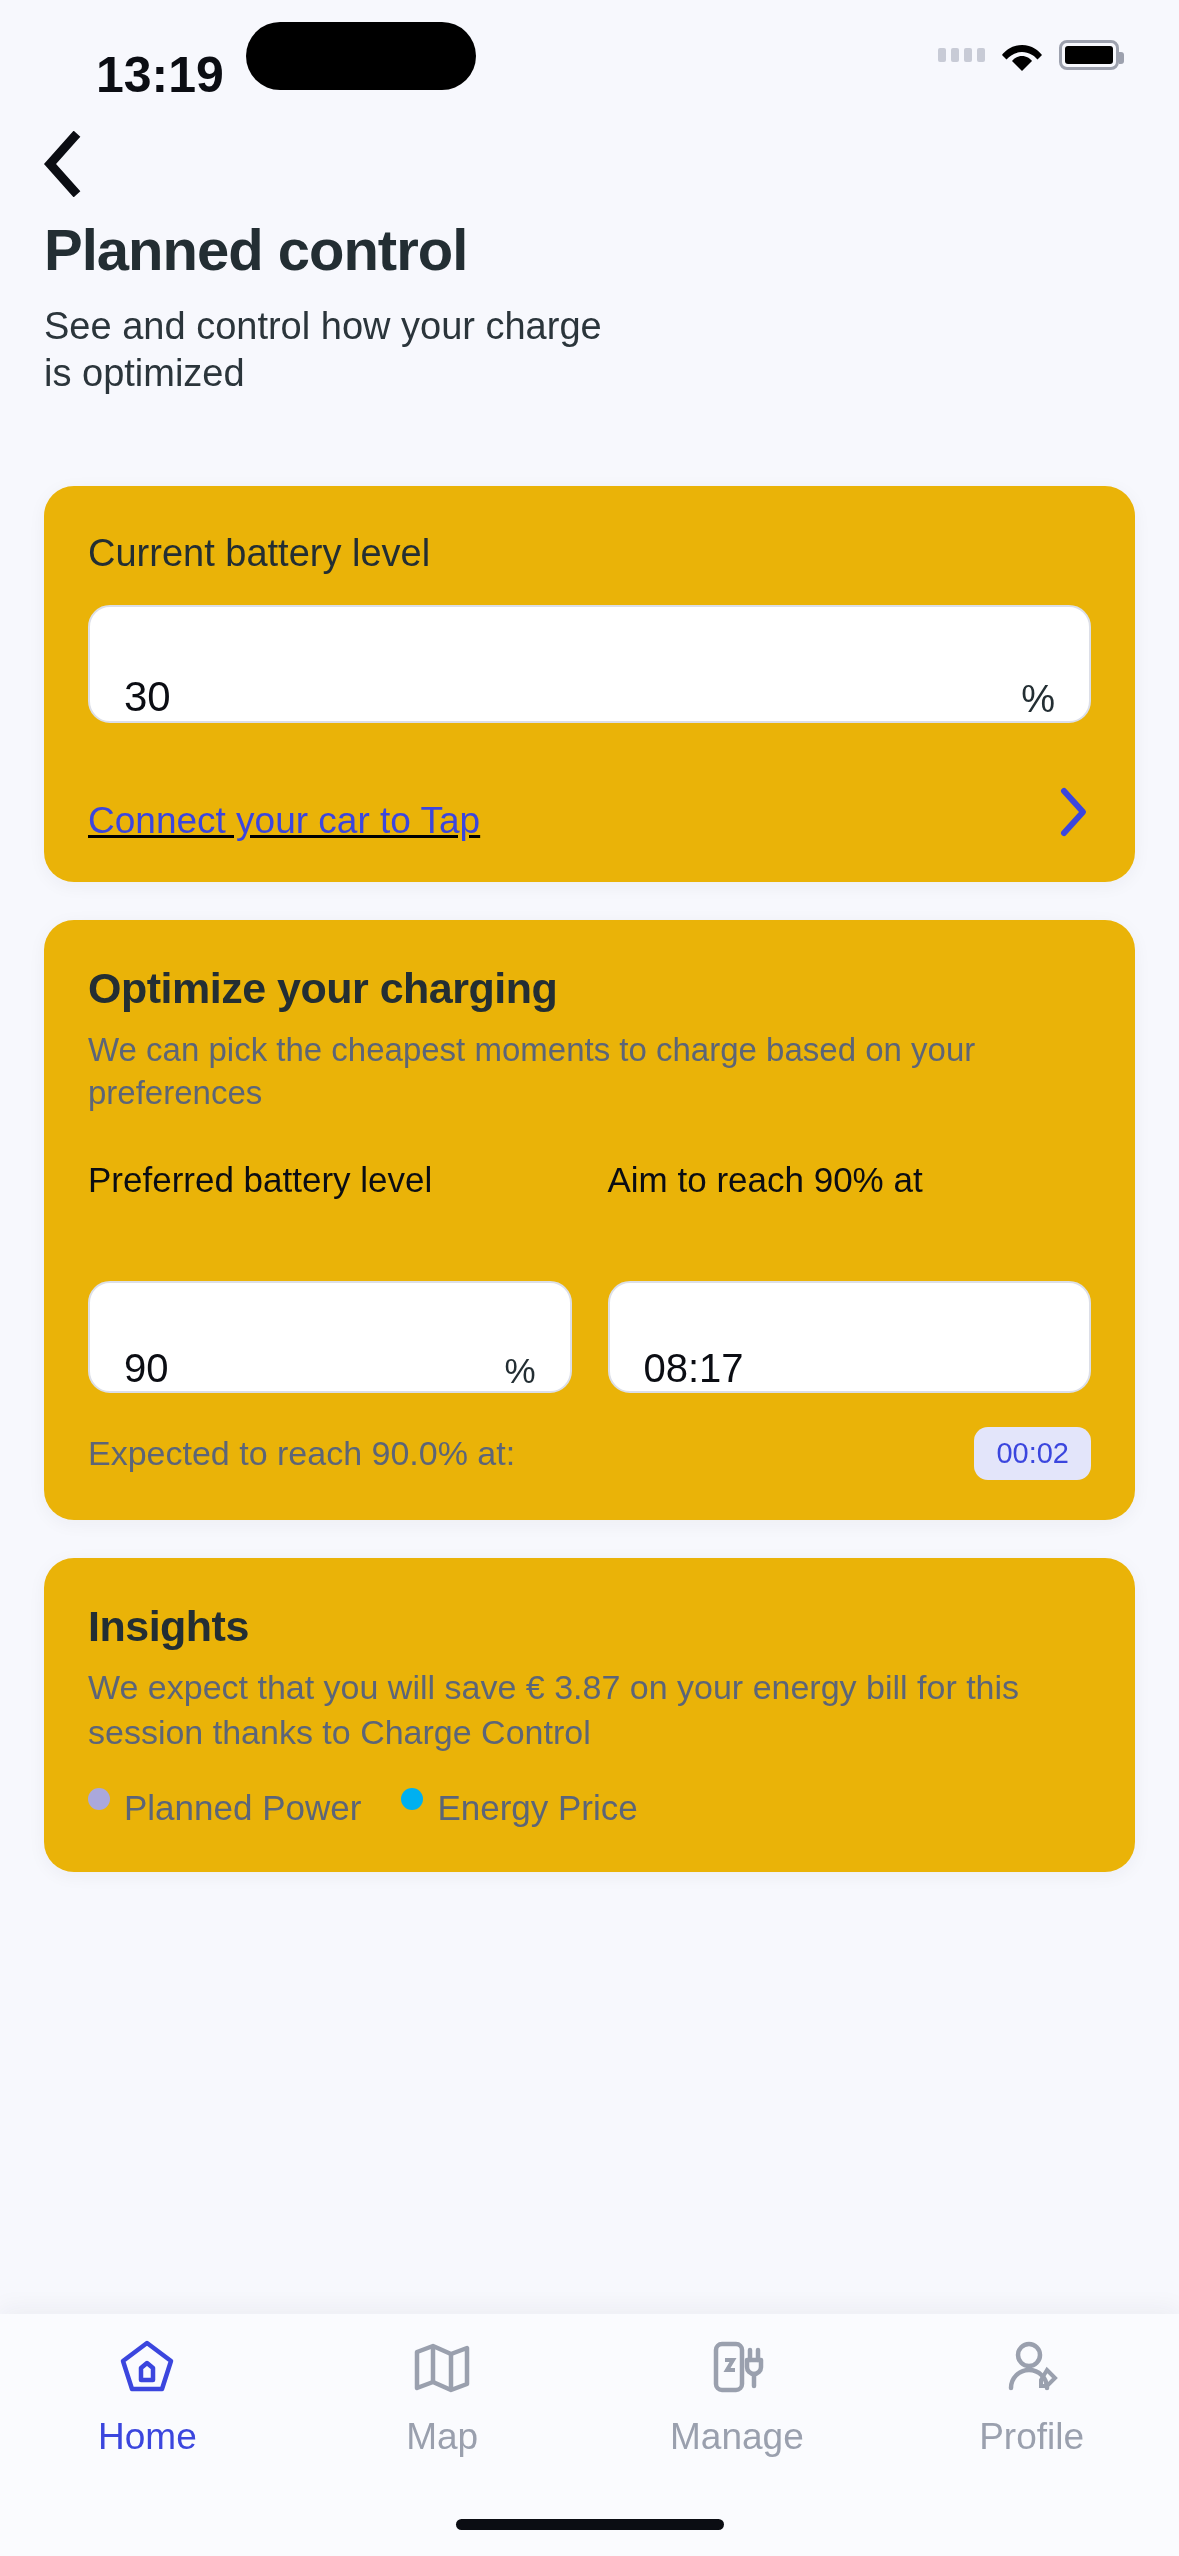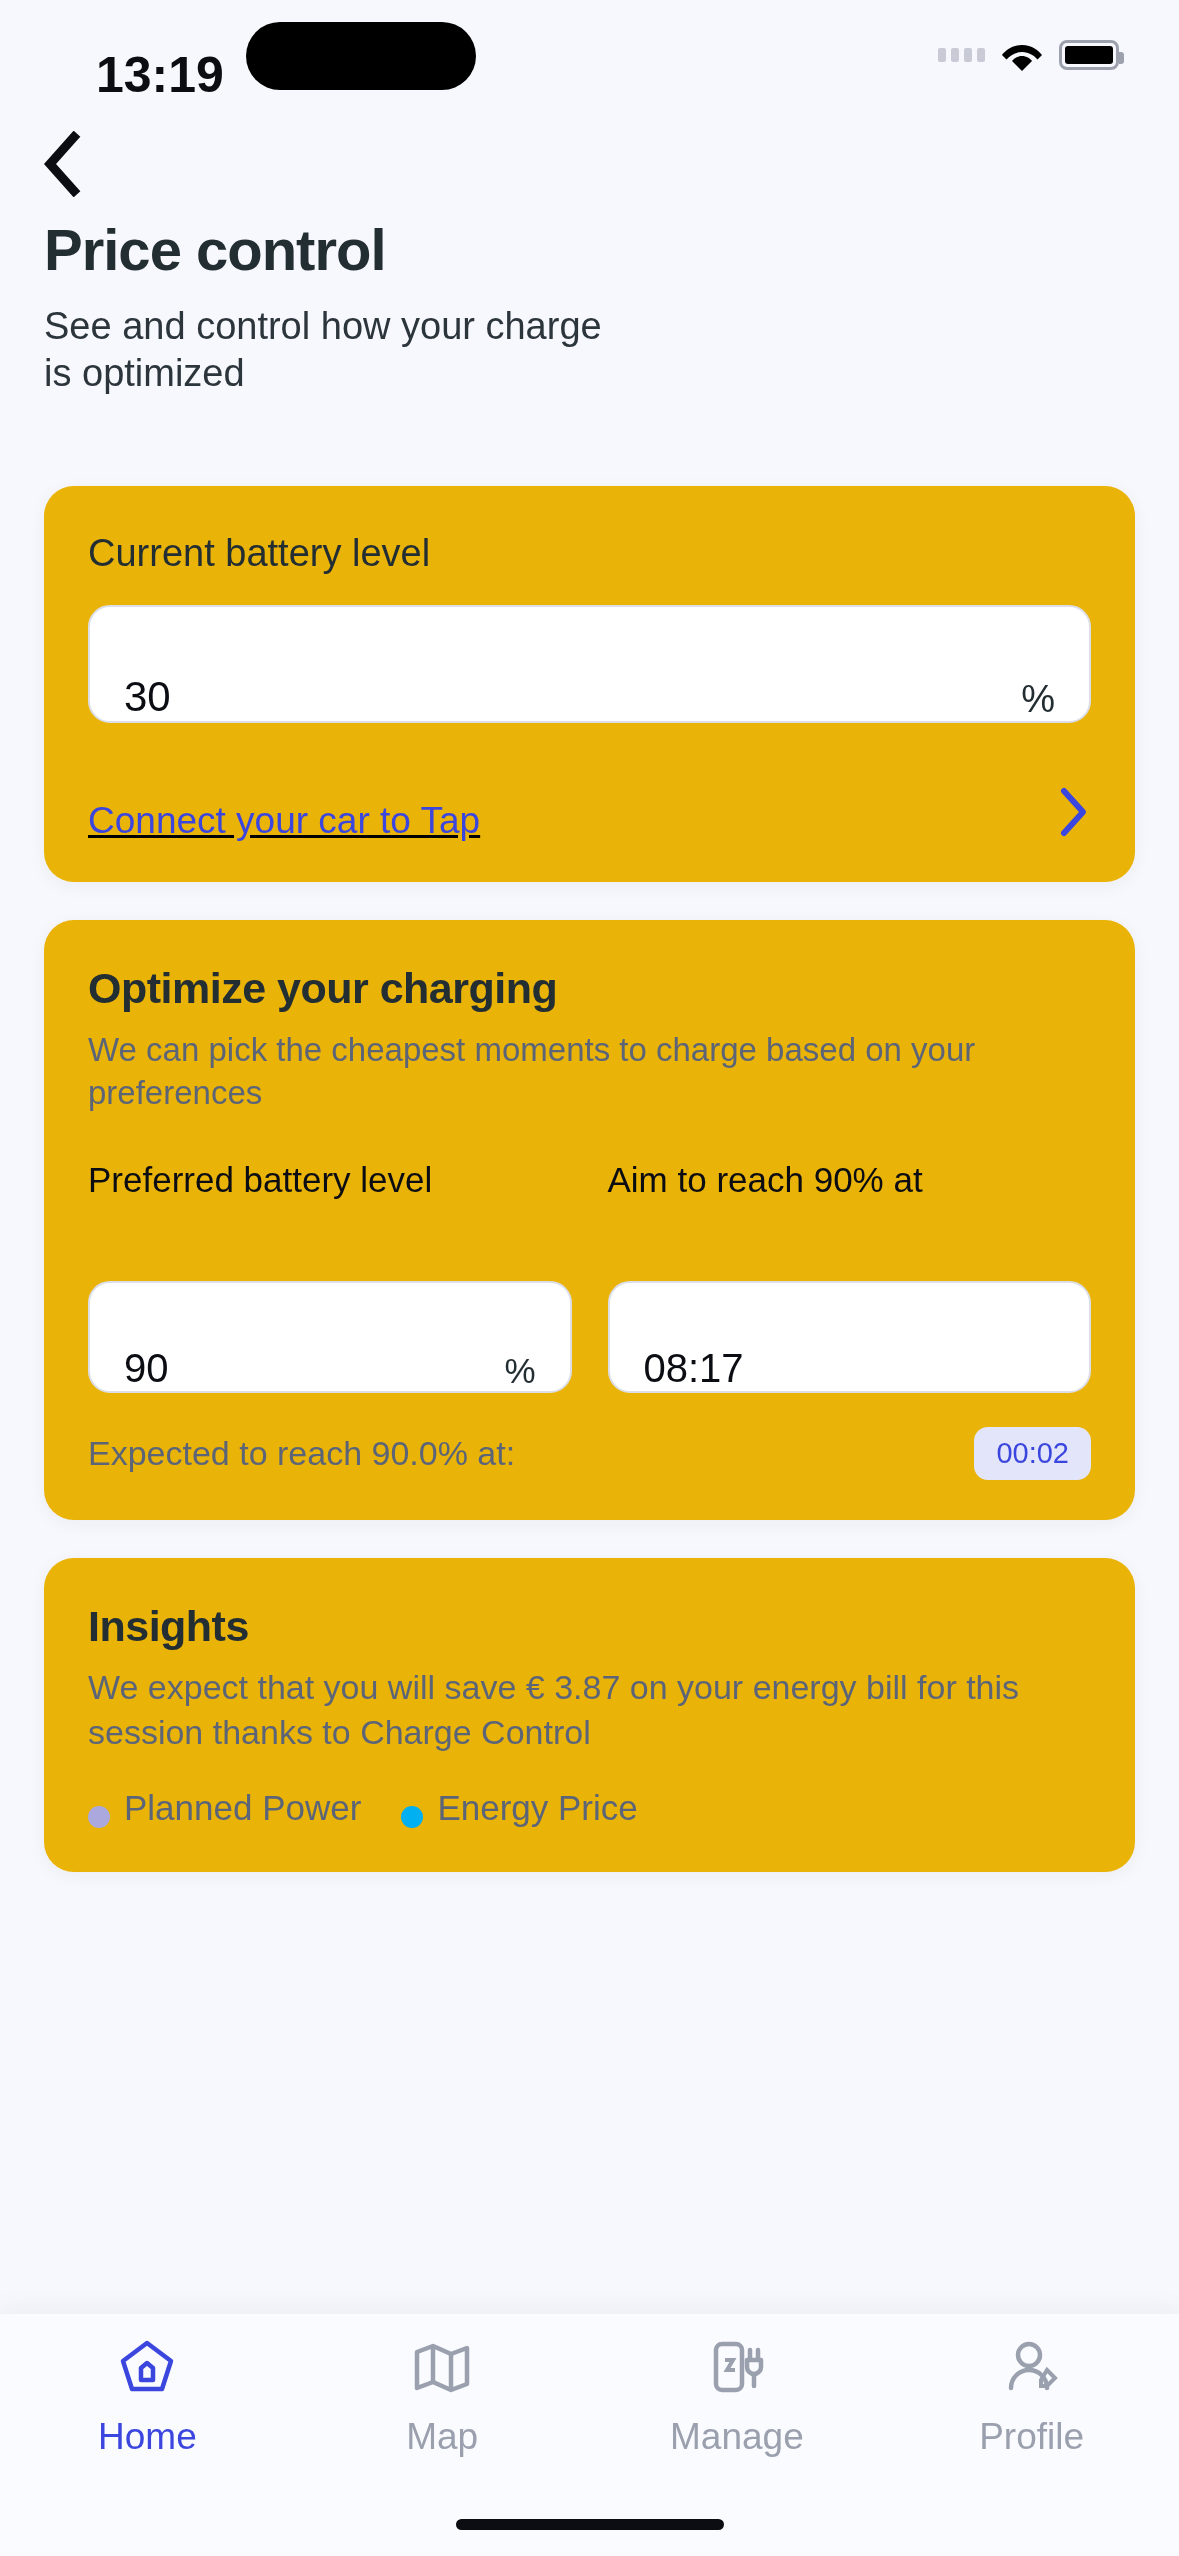--- a/index.html
+++ b/index.html
@@ -102,21 +102,21 @@
   .badge{
     background:#E3E5FA; color:#3B46DE; font-size:29px;
     padding:10px 22px; border-radius:14px;
   }
 
   
   .c3{ padding:44px 44px 44px 44px; }
   .c3-title{ font-size:43px; font-weight:700; color:#232E33; letter-spacing:-0.5px; }
   .c3-desc{ margin-top:14px; font-size:34px; color:#5C6578; line-height:1.32; }
   .legend{ margin-top:34px; display:flex; align-items:center; gap:40px; }
-  .lg{ display:flex; align-items:flex-end; gap:14px; }
+  .lg{ display:flex; align-items:flex-start; gap:14px; }
   .lg .dot{ width:22px; height:22px; border-radius:50%; display:block; }
   .lg .lt{ font-size:35px; color:#5C6578; }
 
   
   .navbar{
     position:absolute; left:0; bottom:0; width:1179px; height:242px;
     background:#FAFBFE; z-index:40;
     box-shadow:0 -6px 22px rgba(35,46,51,0.05);
   }
   .navitems{ display:flex; height:170px; padding-top:22px; }
@@ -159,21 +159,21 @@
   <span>
     <svg width="44" height="66" viewBox="0 0 44 66">
       <path d="M34 6 L10 33 L34 60" stroke="#0B0D13" stroke-width="9" fill="none" stroke-linecap="square"></path>
     </svg>
   </span>
 </div>
 
 <div class="content">
 
   <div class="page-head">
-    <div class="page-title">Price control</div>
+    <div class="page-title">Planned control</div>
     <div class="page-sub">See and control how your charge is optimized</div>
   </div>
 
   <div class="card c1">
     <div class="c1-label">Current battery level</div>
     <div class="field">
       <span class="val">30</span>
       <span class="unit">%</span>
     </div>
     <div class="linkrow">

